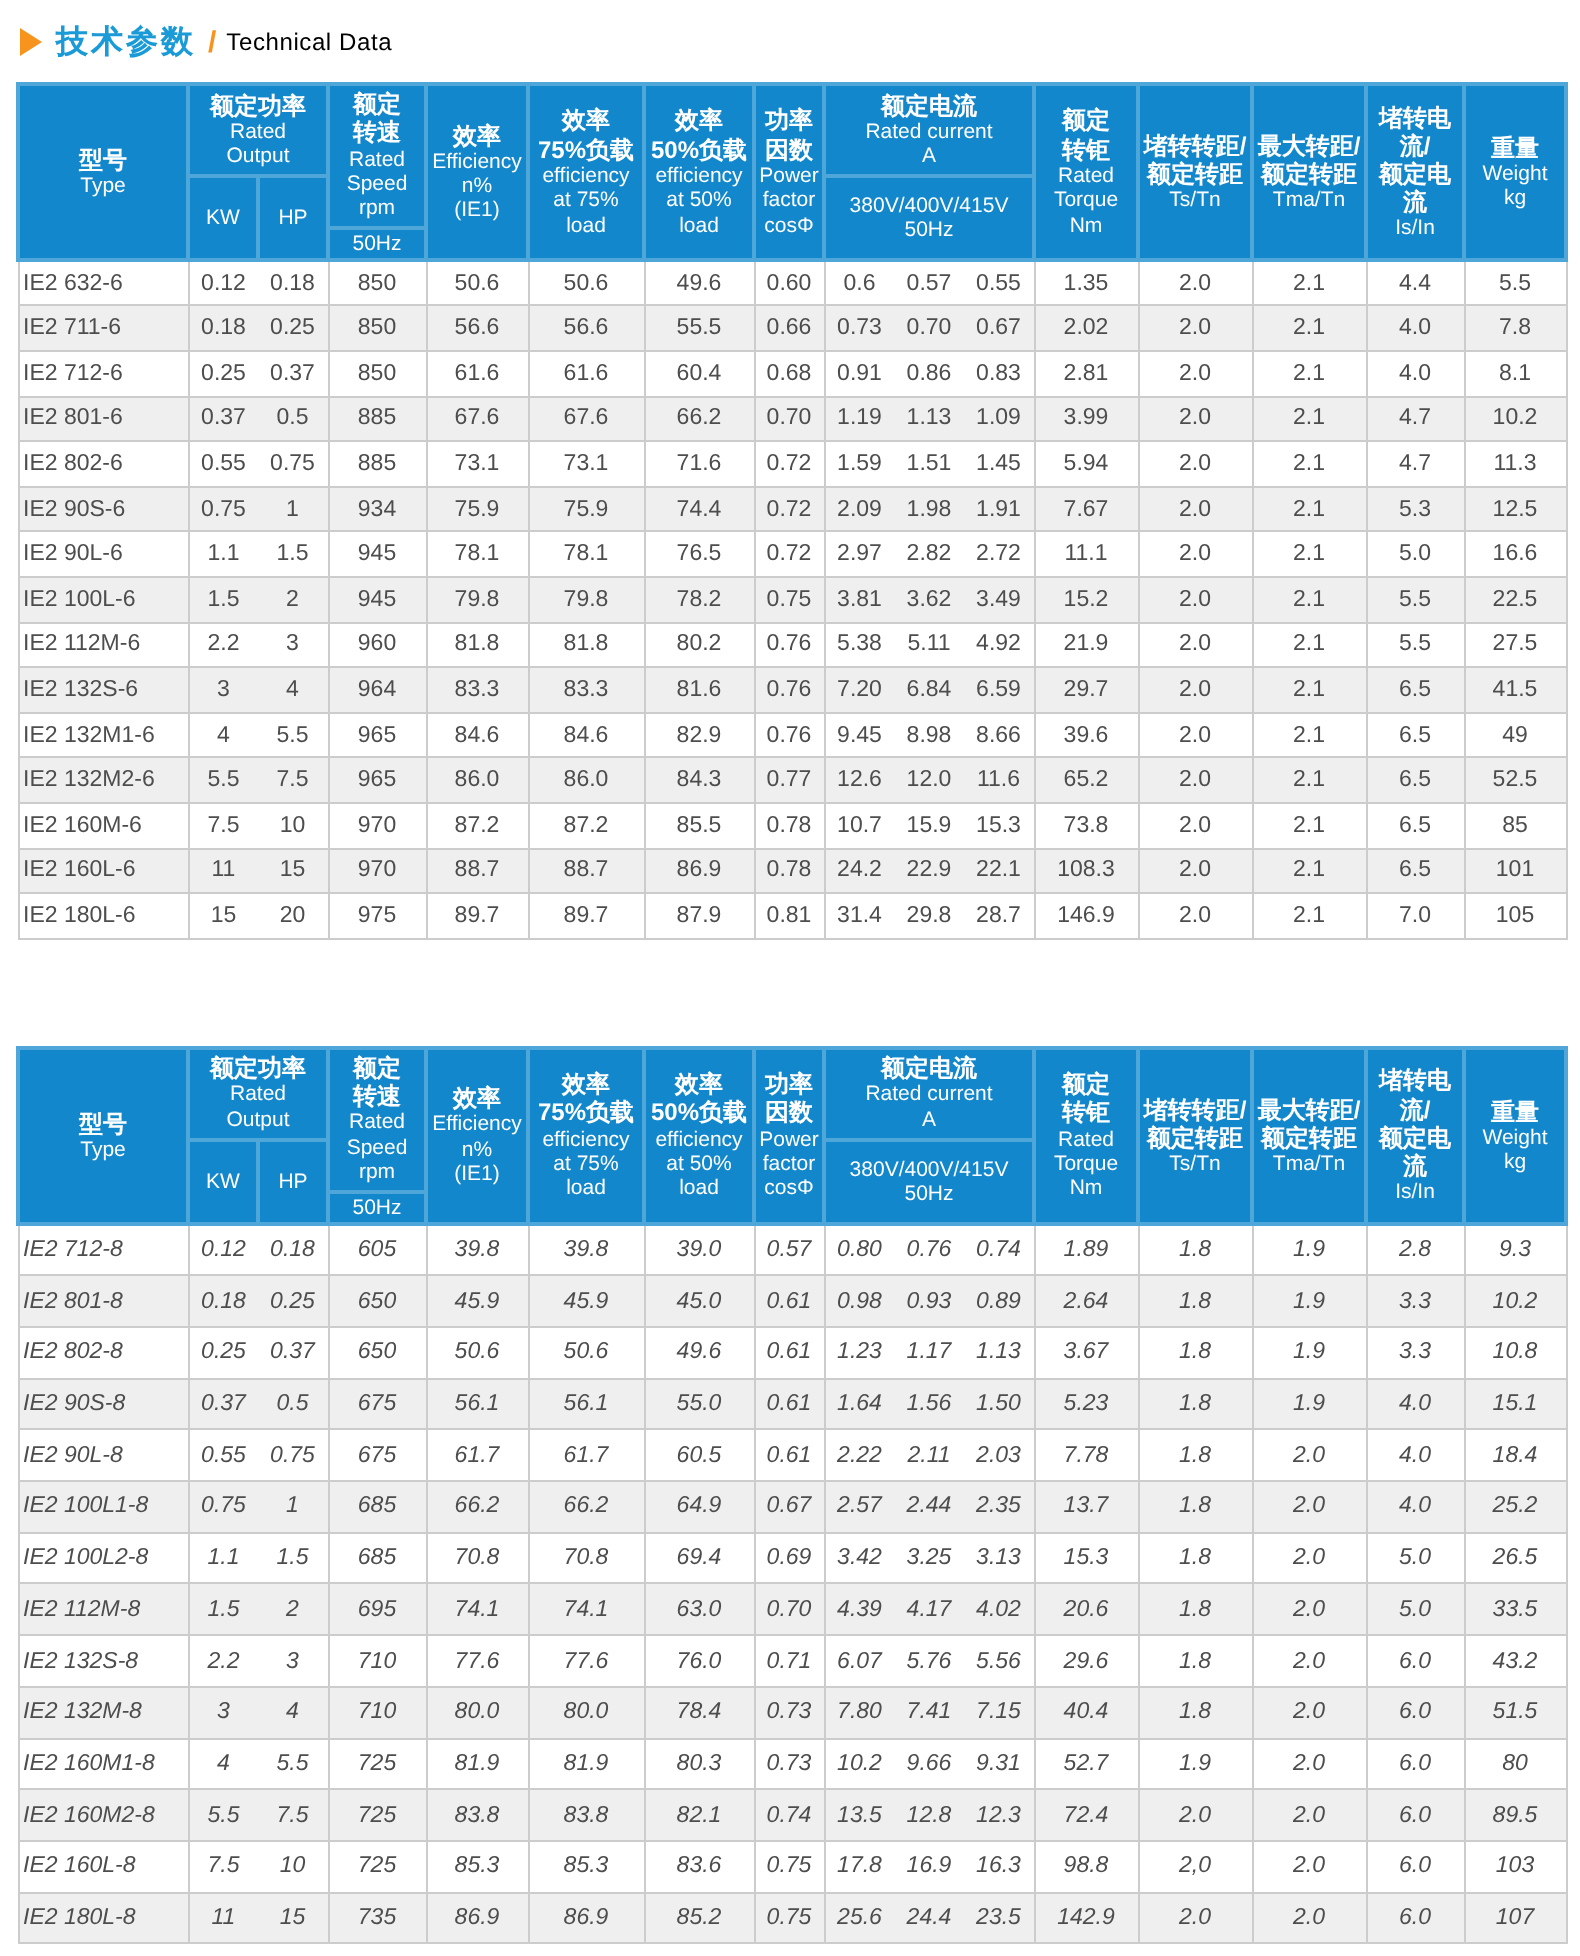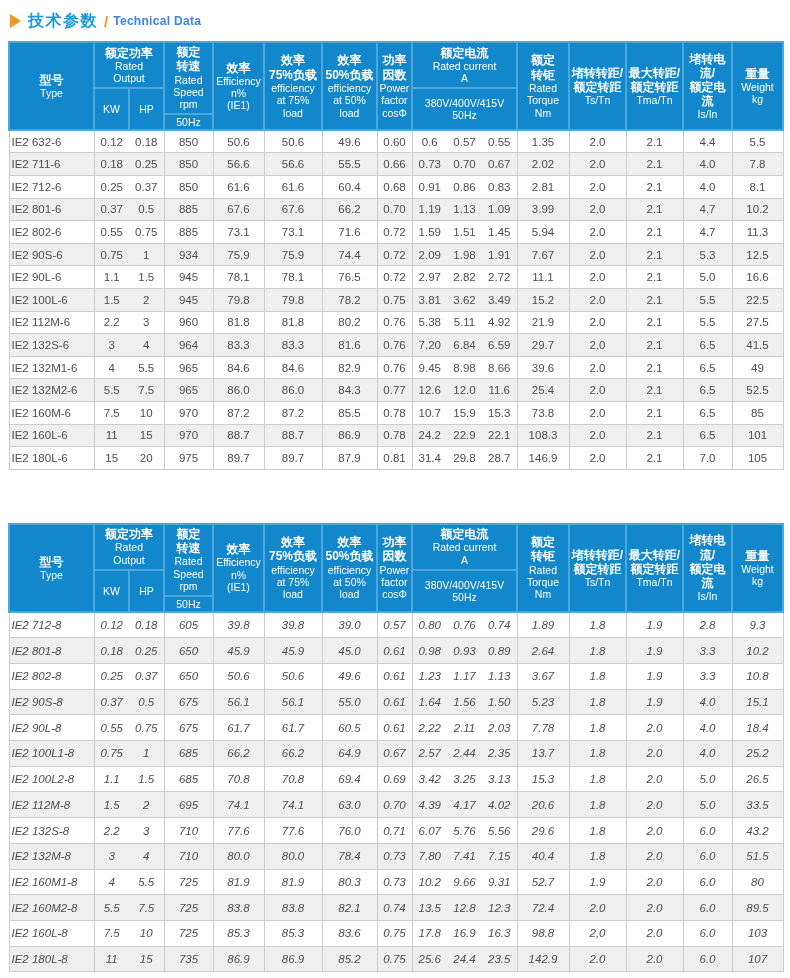--- a/index.html
+++ b/index.html
@@ -15,21 +15,21 @@
   .title-bar { display: flex; align-items: center; margin: 2px 0 9px 2px; height: 22px; }
   .tri {
     width: 0; height: 0; display: inline-block;
     border-left: 11px solid #f7941e;
     border-top: 7px solid transparent;
     border-bottom: 7px solid transparent;
     margin-right: 7px;
   }
   .title-zh { color:#1a9ad6; font-weight: bold; font-size: 16px; letter-spacing: 1.5px; font-family: Liberation Mono, monospace; }
   .title-sep { color:#f7941e; font-weight: bold; font-size: 15px; margin: 0 5px 0 6px; }
-  .title-en { color:#3b82f6; font-size: 12px; letter-spacing: .3px; font-weight: bold; }
+  .title-en { color:#000000; font-size: 12px; letter-spacing: .3px; }
 
   
   table { border-collapse: collapse; table-layout: fixed; width: 774px; }
   th {
     background:#1287cb; color:#ffffff; font-weight: normal;
     border: 2px solid #4fa6d8; padding: 1px 0; vertical-align: middle;
     overflow: hidden;
   }
   .hz { font-weight: bold; font-size: 12px; line-height: 1.18; }   
   .he { font-size: 10.5px; line-height: 1.18; }                     
@@ -384,21 +384,21 @@
             <td class="nr">5.5</td>
             <td class="nl">7.5</td>
             <td>965</td>
             <td>86.0</td>
             <td>86.0</td>
             <td>84.3</td>
             <td>0.77</td>
             <td class="nr">12.6</td>
             <td class="nl nr">12.0</td>
             <td class="nl">11.6</td>
-            <td>25.4</td>
+            <td>65.2</td>
             <td>2.0</td>
             <td>2.1</td>
             <td>6.5</td>
             <td>52.5</td>
           </tr>
           <tr>
             <td class="model">IE2 160M-6</td>
             <td class="nr">7.5</td>
             <td class="nl">10</td>
             <td>970</td>

